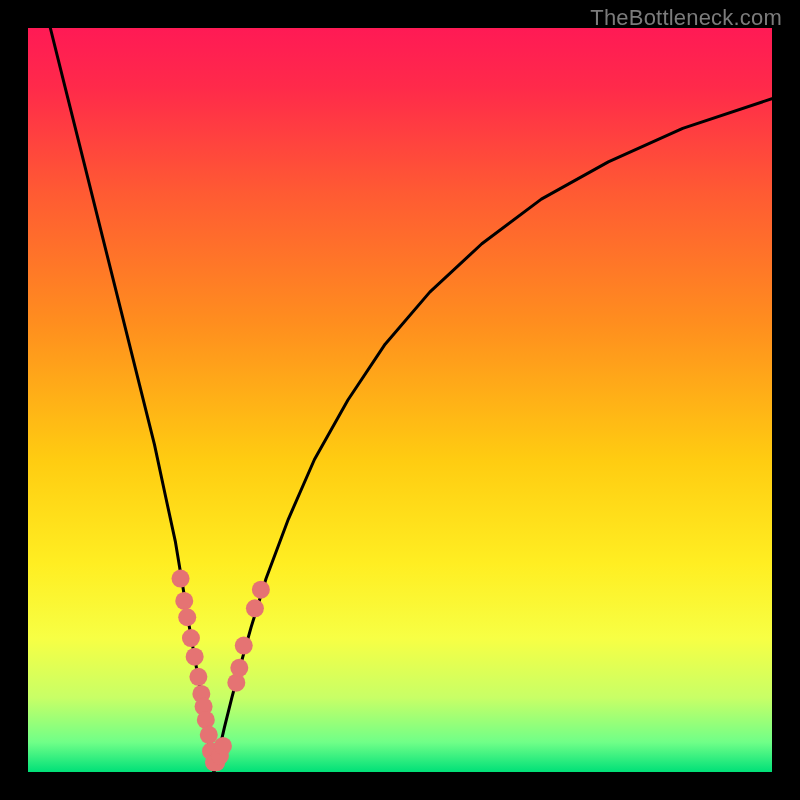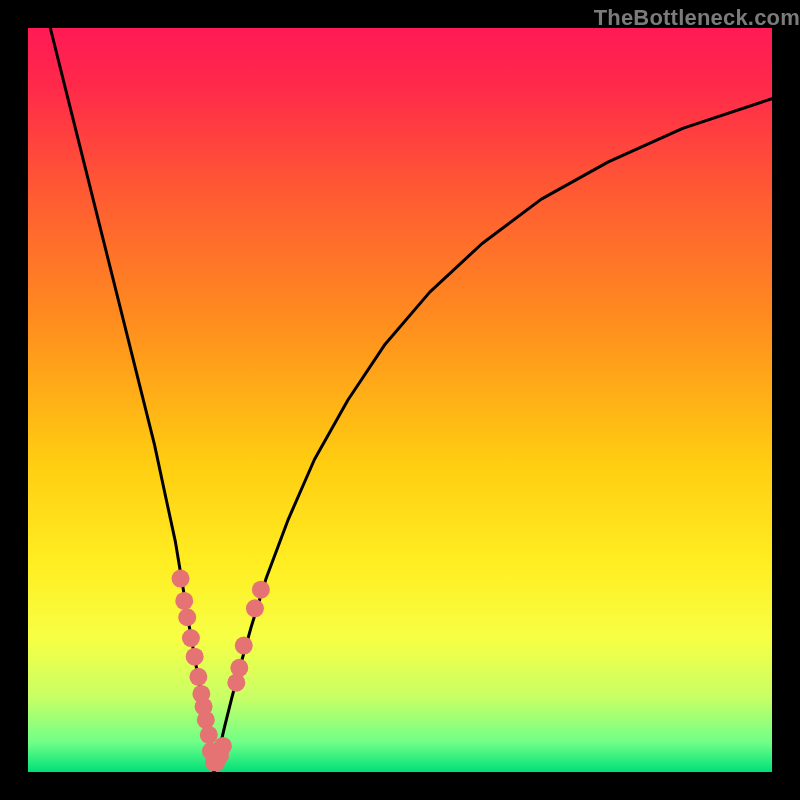--- a/index.html
+++ b/index.html
@@ -19,23 +19,23 @@
     position: absolute;
     left: 28px;
     top: 28px;
     width: 744px;
     height: 744px;
     overflow: hidden;
   }
   .watermark {
     position: absolute;
     top: 5px;
-    right: 0;
+    right: 18px;
     font-family: Arial, Helvetica, sans-serif;
-    font-weight: 700;
+    font-weight: 400;
     font-size: 22px;
     color: #7b7b7b;
     letter-spacing: 0.2px;
     user-select: none;
   }
   svg { display: block; }
 </style>
 </head>
 <body>
 

